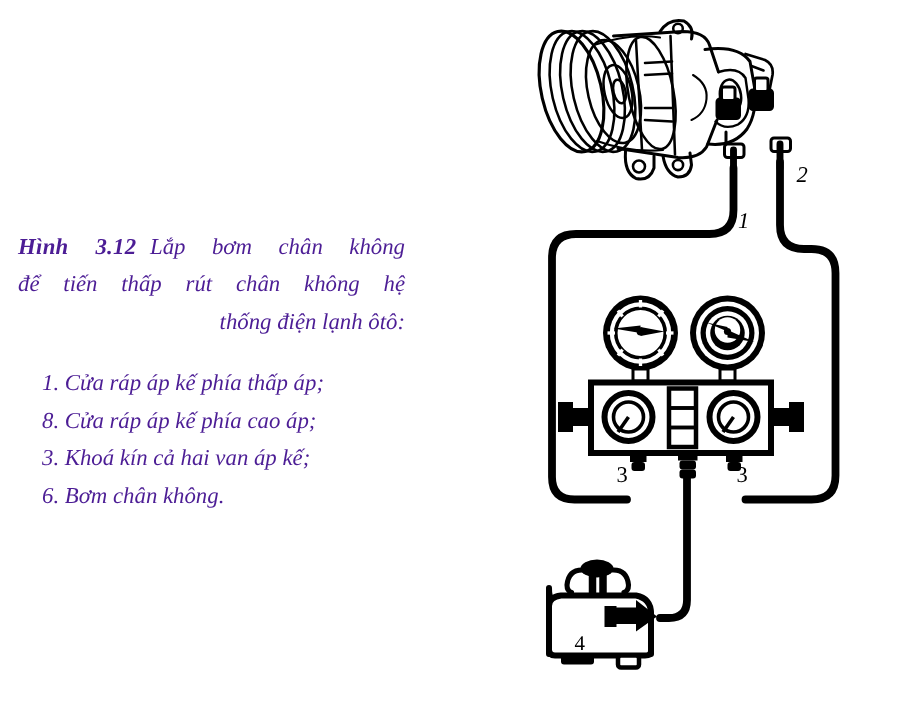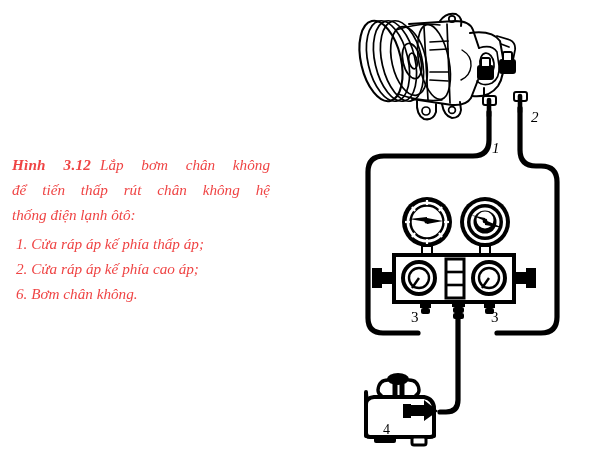--- a/index.html
+++ b/index.html
@@ -16,46 +16,46 @@
     overflow: hidden;
     font-family: "Liberation Serif", "DejaVu Serif", serif;
   }
 
   
   #caption {
     position: absolute;
     left: 12px;
     top: 152px;
     width: 258px;
-    color: #ef4444;
+    color: #4c1d95;
     font-style: italic;
     font-size: 15.2px;
     line-height: 25px;
   }
   #caption .lead {
     text-align: justify;
     text-align-last: justify;
     margin: 0;
   }
   #caption .lead3 {
-    text-align: left;
+    text-align: right;
     margin: 0;
   }
   #caption .fig-label {
     font-weight: bold;
     font-style: italic;
     letter-spacing: 0.2px;
   }
   #caption .gap {
     display: inline-block;
     width: 9px;
   }
   #caption ol.items {
     list-style: none;
-    margin: 4px;
+    margin: 16px;
     padding: 0;
   }
   #caption ol.items li {
     margin: 0;
     white-space: nowrap;
   }
 
   
   #diagram {
     position: absolute;
@@ -266,18 +266,19 @@
   <span class="callout" id="lbl-3a">3</span>
   <span class="callout" id="lbl-3b">3</span>
   <span class="callout" id="lbl-4">4</span>
 
   <div id="caption">
     <p class="lead"><span class="fig-label">Hình 3.12</span><span class="gap"></span><span>Lắp bơm chân không</span></p>
     <p class="lead">để tiến thấp rút chân không hệ</p>
     <p class="lead3">thống điện lạnh ôtô:</p>
     <ol class="items">
       <li>1. Cửa ráp áp kế phía thấp áp;</li>
-      <li>2. Cửa ráp áp kế phía cao áp;</li>
+      <li>8. Cửa ráp áp kế phía cao áp;</li>
+      <li>3. Khoá kín cả hai van áp kế;</li>
       <li>6. Bơm chân không.</li>
     </ol>
   </div>
 
 </div>
 
 </body></html>

